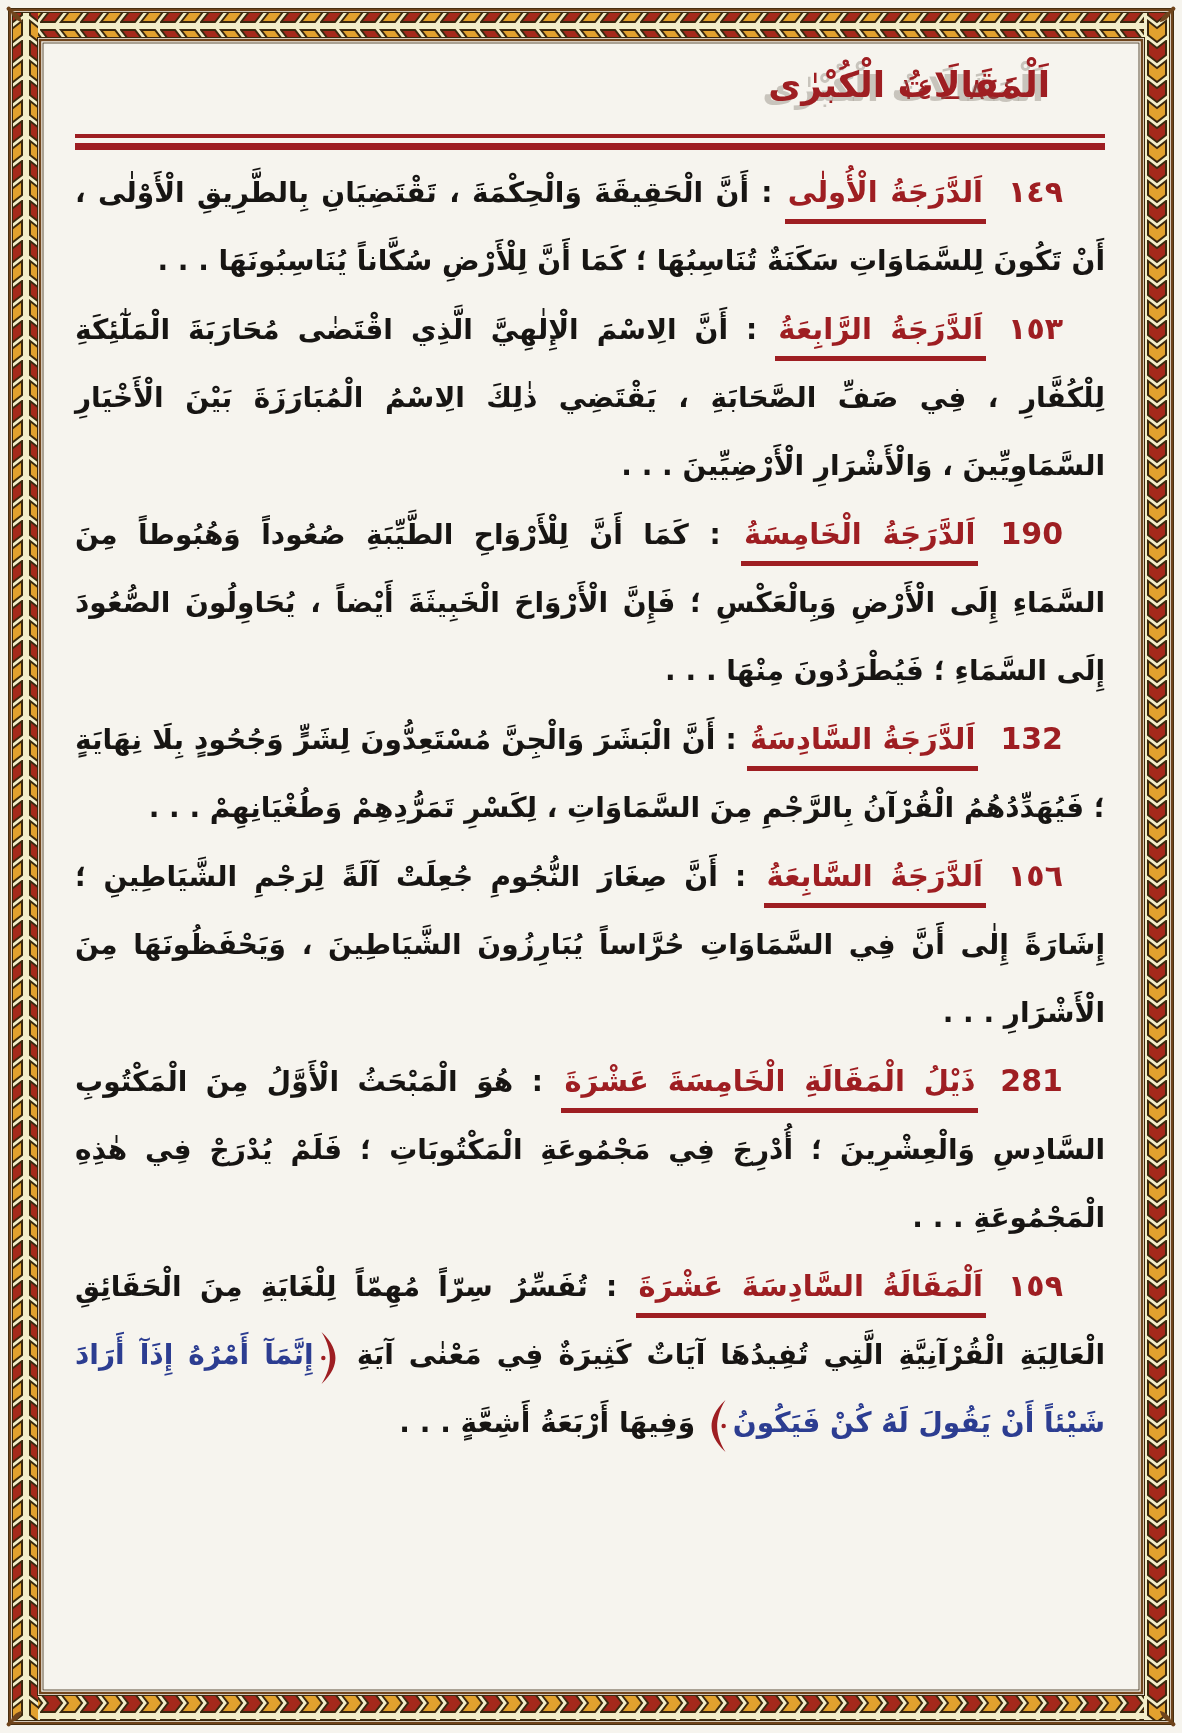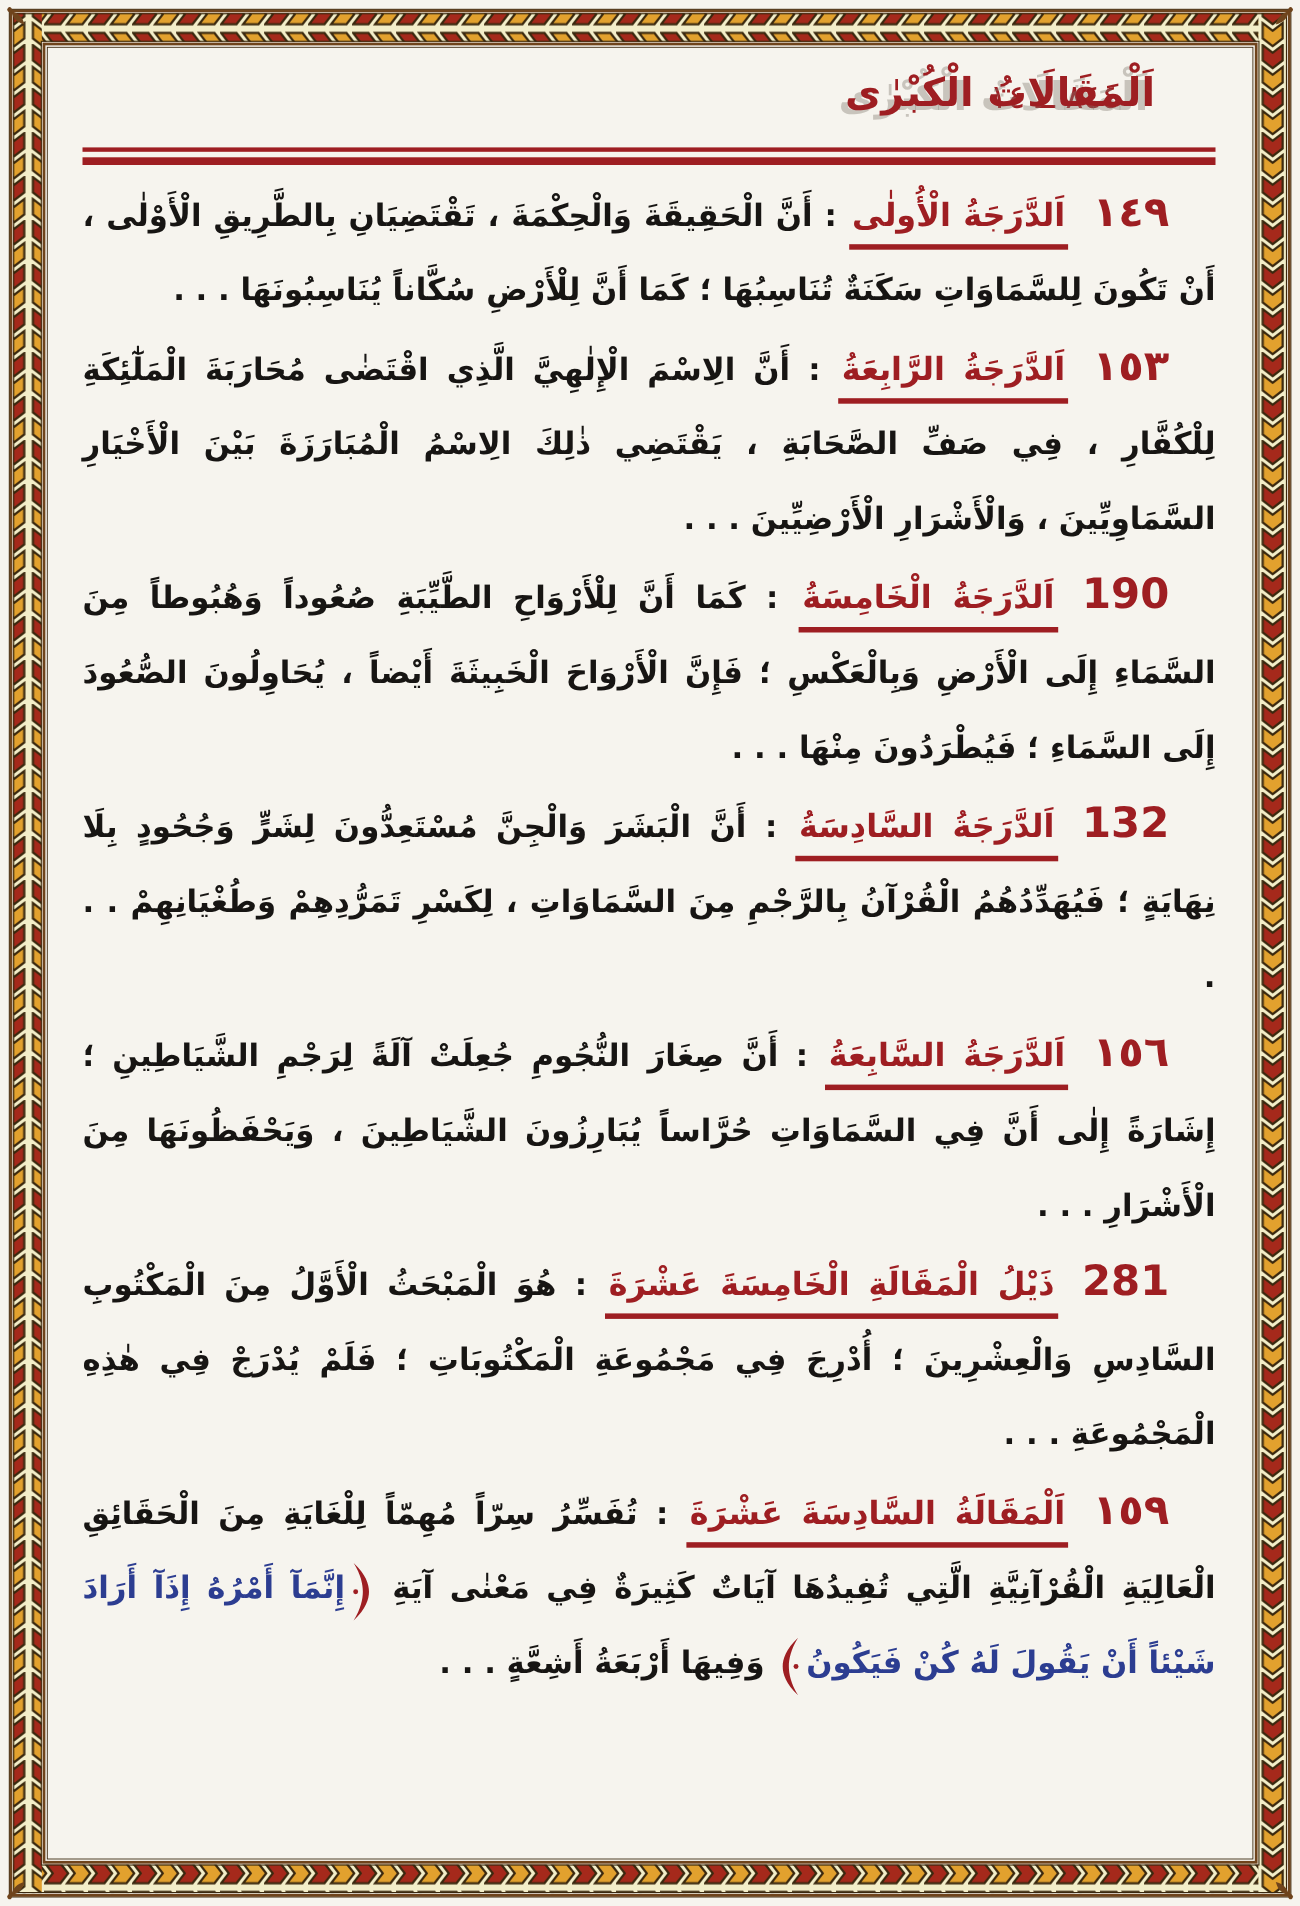--- a/index.html
+++ b/index.html
@@ -37,21 +37,21 @@
     height:5px;margin-top:2px;
     border-top:4px solid var(--accent-red);
     border-bottom:7px solid var(--accent-red);
   }
   .paras{
     margin-top:8px;font-size:28px;line-height:68px;
     text-align:justify;color:var(--text-black);font-weight:bold;
   }
   .para{margin:0;text-indent:42px;}
   .pnum{
-    color:var(--accent-red);font-size:38px;font-weight:bold;margin-left:22px;
+    color:var(--accent-red);font-size:30px;font-weight:bold;margin-left:22px;
   }
   .ptitle{
     color:var(--accent-red);font-size:29px;font-weight:bold;
     border-bottom:5px solid var(--accent-red);padding:0 3px 10px 3px;
   }
   .pcolon{color:var(--text-black);}
   .verse{color:var(--verse-blue);}
   .vorn{display:inline-block;vertical-align:middle;margin:0 3px;transform:translateY(2px);}
   .vorn svg{display:block;}
   .vorn path,.vorn circle{fill:var(--accent-red);}

